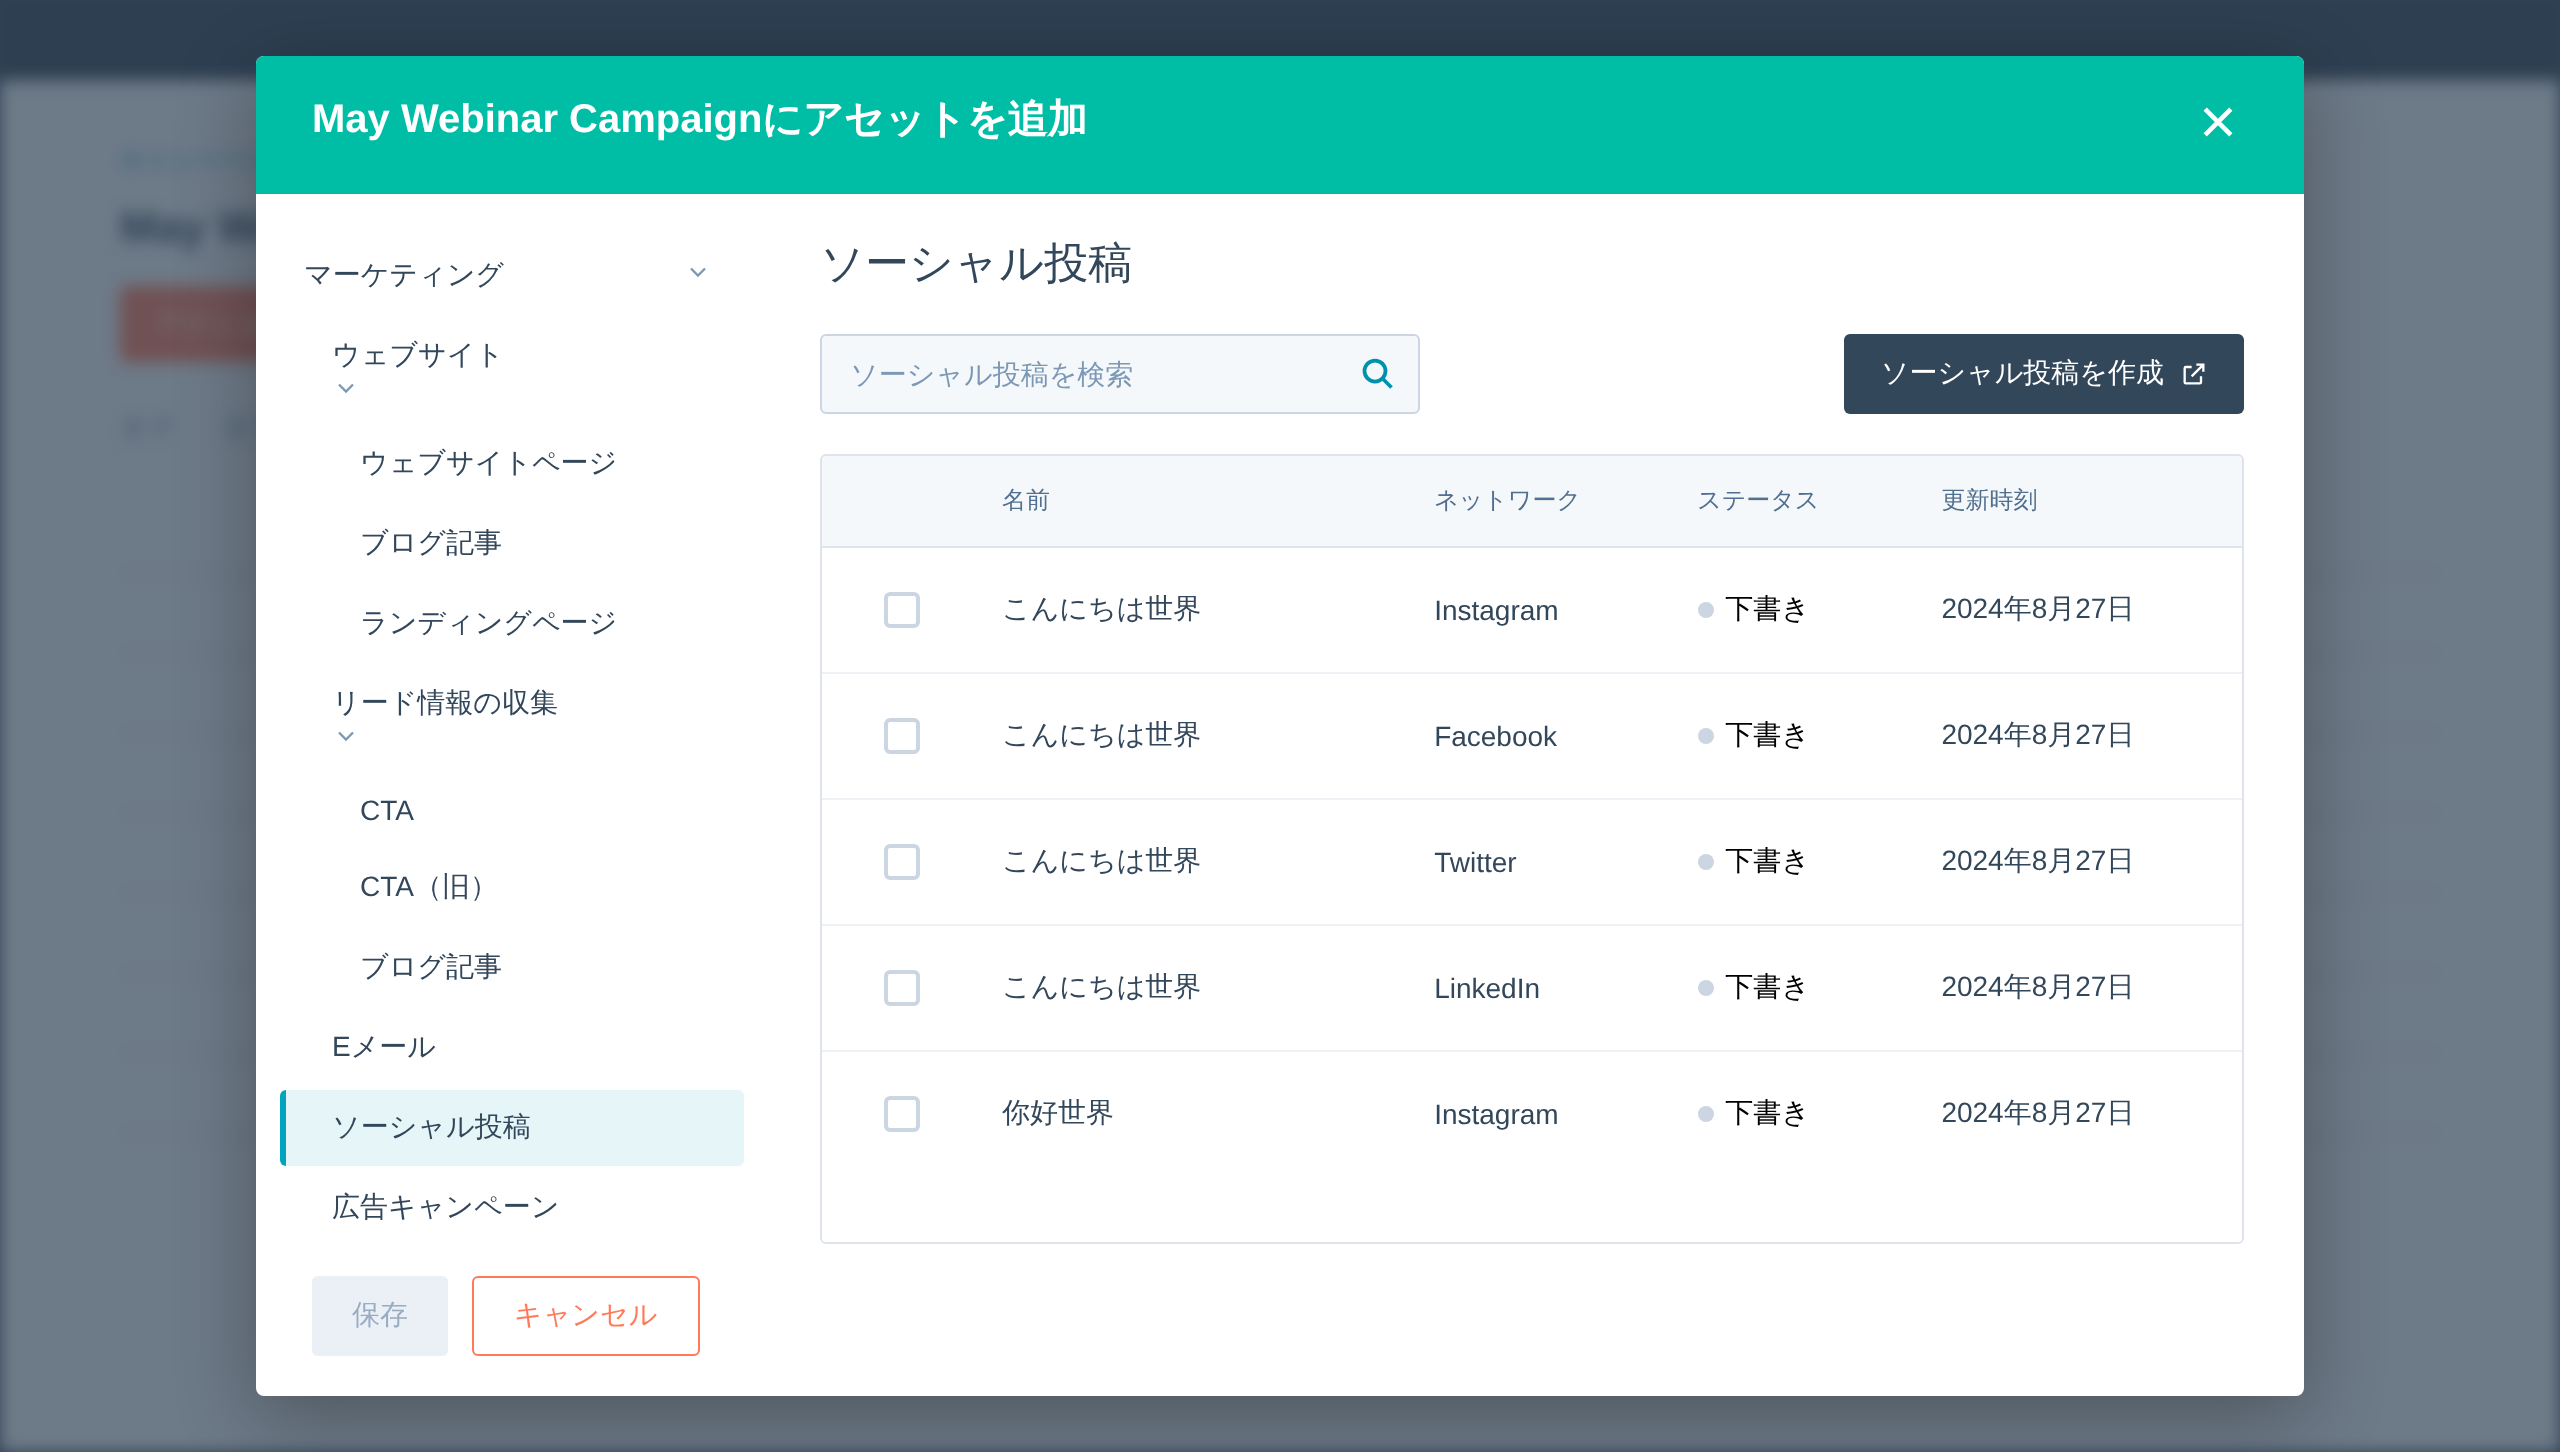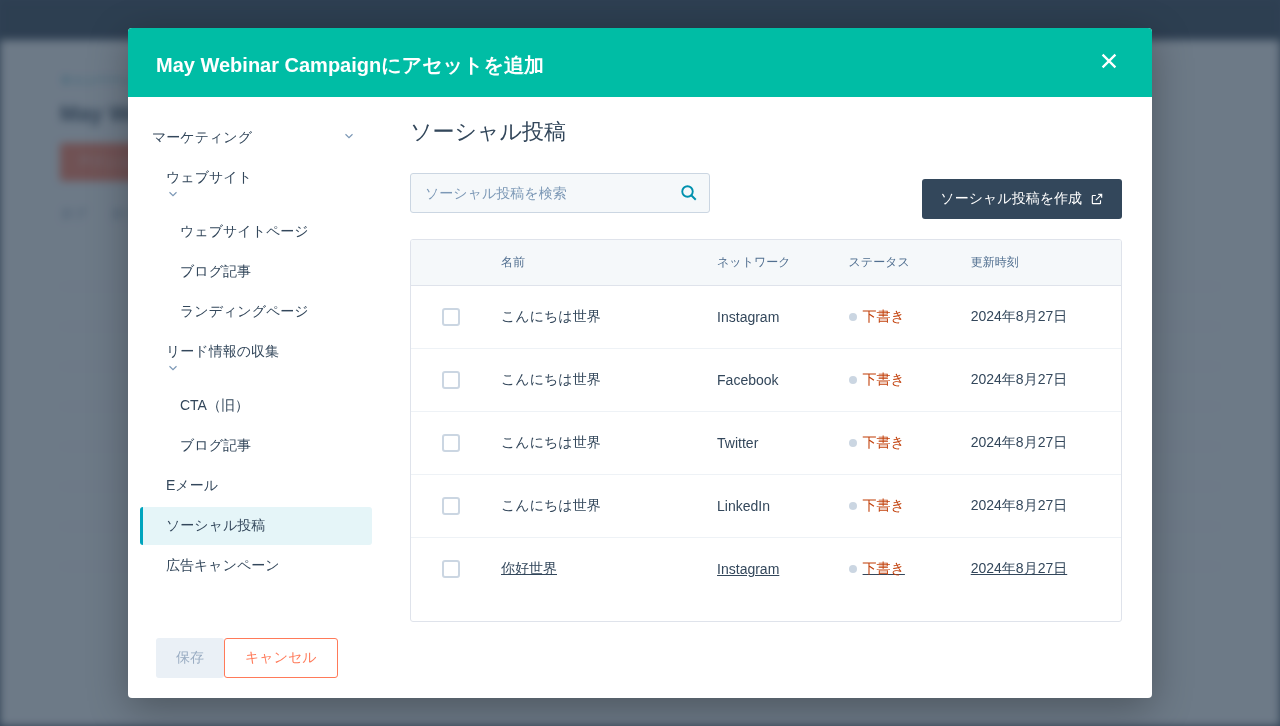--- a/index.html
+++ b/index.html
@@ -8,54 +8,54 @@
   .app-blur .topbar { height:40px; background:#2d3e50; }
   .app-blur .page { padding:20px 60px; }
   .app-blur .crumb { color:#0091ae; font-size:12px; margin:12px 0; }
   .app-blur .title { font-size:22px; font-weight:600; color:#33475b; margin-bottom:16px; }
   .app-blur .btn-red { display:inline-block; background:#ff7a59; color:#fff; padding:10px 18px; border-radius:3px; font-size:13px; }
   .app-blur .tabs { margin-top:24px; color:#516f90; font-size:13px; display:flex; gap:24px; }
   .app-blur .rows { margin-top:24px; }
   .app-blur .row { height:40px; border-bottom:1px solid #e5eaf0; }
   .overlay { position:absolute; inset:0; background:rgba(45,62,80,0.55); }
   .modal { position:absolute; top:28px; left:50%; transform:translateX(-50%); width:1024px; height:670px; background:#fff; border-radius:4px; box-shadow:0 10px 40px rgba(0,0,0,0.3); display:flex; flex-direction:column; overflow:hidden; }
-  .modal-header { background:#00bda5; color:#fff; padding:18px 28px; display:flex; align-items:flex-end; justify-content:space-between; }
+  .modal-header { background:#00bda5; color:#fff; padding:18px 28px; display:flex; align-items:flex-start; justify-content:space-between; }
   .modal-header h2 { font-size:20px; font-weight:700; }
   .close-btn { background:none; border:none; cursor:pointer; padding:4px; }
   .close-btn svg { width:22px; height:22px; stroke:#fff; stroke-width:2.5; }
   .modal-body { flex:1; display:flex; overflow:hidden; }
   .sidebar { width:252px; padding:20px 0 20px 12px; overflow-y:auto; }
   .sidebar-item { display:flex; align-items:flex-start; justify-content:space-between; padding:10px 16px 10px 12px; margin:2px 8px 2px 0; border-radius:3px; font-size:14px; color:#33475b; cursor:pointer; }
   .sidebar-item.section { font-weight:400; }
   .sidebar-item .chev { width:14px; height:14px; stroke:#7c98b6; stroke-width:2; fill:none; }
   .sidebar-item.level-1 { padding-left:26px;flex-direction:column; }
   .sidebar-item.level-2 { padding-left:40px; }
   .sidebar-item.active { background:#e5f5f8; border-left:3px solid #00a4bd; padding-left:23px; color:#33475b; }
   .content { flex:1; padding:20px 30px 0 30px; display:flex; flex-direction:column; overflow:hidden; }
   .content h3 { font-size:22px; font-weight:400; color:#33475b; margin-bottom:20px; }
   .toolbar { display:flex; align-items:center; justify-content:space-between; margin-bottom:20px; }
   .search-wrap { position:relative; width:300px; }
   .search-wrap input { width:100%; height:40px; padding:0 64px 0 14px; border:1px solid #cbd6e2; border-radius:3px; background:#f5f8fa; font-size:14px; color:#33475b; }
   .search-wrap input::placeholder { color:#7c98b6; }
   .search-wrap .srch-icon { position:absolute; right:12px; top:50%; transform:translateY(-50%); width:18px; height:18px; stroke:#0091ae; stroke-width:2.5; fill:none; }
-  .create-btn { background:#33475b; color:#fff; border:none; padding:0 18px; height:40px; border-radius:3px; font-size:14px; font-weight:500; cursor:pointer; display:flex; align-items:center; gap:8px;margin-top:12px; }
+  .create-btn { background:#33475b; color:#fff; border:none; padding:0 18px; height:40px; border-radius:3px; font-size:14px; font-weight:500; cursor:pointer; display:flex; align-items:center; gap:8px; }
   .create-btn svg { width:14px; height:14px; stroke:#fff; stroke-width:2; fill:none; }
   .table-wrap { flex:1; overflow-y:auto; border:1px solid #dfe3eb; border-radius:3px; }
   .thead { display:flex; background:#f5f8fa; border-bottom:1px solid #dfe3eb; font-size:12px; color:#516f90; padding:14px 0; }
   .col-check { width:80px; display:flex; align-items:center; justify-content:center; }
   .col-name { flex:2.3; padding-left:10px; }
   .col-net { flex:1.4; }
   .col-status { flex:1.3; }
   .col-date { flex:1.6; }
   .trow { display:flex; align-items:center; padding:22px 0; border-bottom:1px solid #eef2f6; font-size:14px; color:#33475b; }
-  .trow:last-child { border-bottom:none;text-decoration:underline; }
+  .trow:last-child { border-bottom:none; }
   .chk { width:18px; height:18px; border:2px solid #cbd6e2; border-radius:3px; cursor:pointer; background:#fff; }
-  .status { display:flex; align-items:center; gap:6px; color:#c2410c; }
+  .status { display:flex; align-items:center; gap:6px; color:#000000; }
   .status .dot { width:8px; height:8px; border-radius:50%; background:#cbd6e2; }
-  .modal-footer { padding:16px 28px 20px 28px; display:flex; gap:0; border-top:0; }
+  .modal-footer { padding:16px 28px 20px 28px; display:flex; gap:12px; border-top:0; }
   .btn { height:40px; padding:0 20px; border-radius:3px; font-size:14px; cursor:pointer; display:inline-flex; align-items:center; }
   .btn-save { background:#eaf0f6; color:#99acc2; border:none; cursor:not-allowed; }
   .btn-cancel { background:#fff; color:#ff7a59; border:1px solid #ff7a59; }
 </style>
 </head>
 <body>
 
 <div class="app-blur">
   <div class="topbar"></div>
   <div class="page">
@@ -115,20 +115,23 @@
         <div class="sidebar-item level-2">
           <span>ランディングページ</span>
         </div>
         <div class="sidebar-item level-1 section">
           <span>リード情報の収集</span>
           <svg class="chev" viewBox="0 0 24 24">
             <path d="M6 9l6 6 6-6"></path>
           </svg>
         </div>
         <div class="sidebar-item level-2">
+          <span>CTA</span>
+        </div>
+        <div class="sidebar-item level-2">
           <span>CTA（旧）</span>
         </div>
         <div class="sidebar-item level-2">
           <span>ブログ記事</span>
         </div>
         <div class="sidebar-item level-1">
           <span>Eメール</span>
         </div>
         <div class="sidebar-item level-1 active">
           <span>ソーシャル投稿</span>

